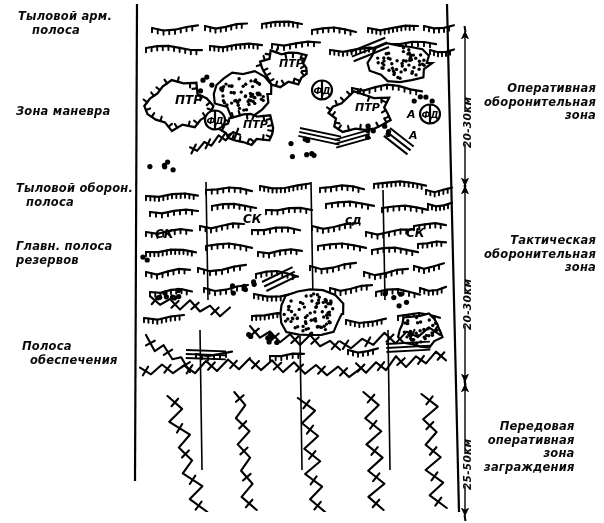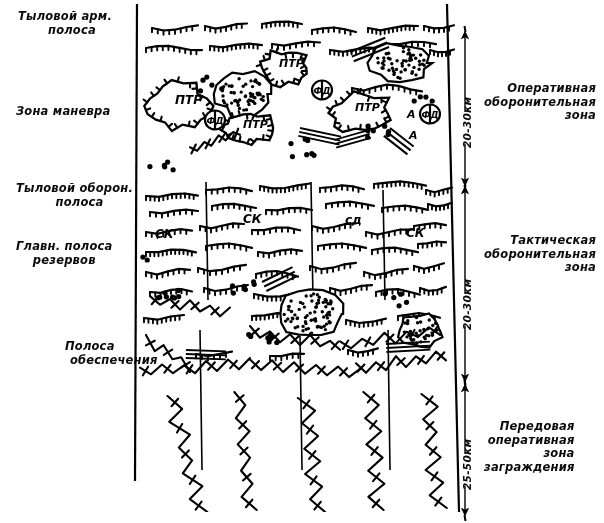--- a/index.html
+++ b/index.html
@@ -2,21 +2,21 @@
 <html><head>
 <meta charset="utf-8">
 <style>
   html,body{margin:0;padding:0;background:#fff;}
   body{width:604px;height:523px;overflow:hidden;
        font-family:"DejaVu Sans","Liberation Sans",sans-serif;color:#000;}
   #root{position:relative;width:604px;height:523px;background:#ffffff;}
 
   .lbl{position:absolute;font-style:italic;font-weight:bold;
        font-size:11.5px;line-height:13.5px;letter-spacing:.2px;color:#0a0a0a;}
-  .lbl-left{text-align:center;}
+  .lbl-left{text-align:left;}
   .lbl-right{text-align:right;}
 
   .vlbl{position:absolute;font-style:italic;font-weight:bold;font-size:10.5px;
         color:#0a0a0a;transform:rotate(-90deg);transform-origin:left top;
         white-space:nowrap;letter-spacing:.3px;}
 
   svg{position:absolute;left:0;top:0;}
   .mapsvg{pointer-events:none;}
   text.mapglyph{font-family:"DejaVu Sans","Liberation Sans",sans-serif;
         font-style:italic;font-weight:bold;fill:#000;}
@@ -37,21 +37,21 @@
       <div class="lbl lbl-left" style="left: 16px; top: 182px;">
         <div>Тыловой оборон.</div>
         <div style="padding-left: 10px;">полоса</div>
       </div>
       <div class="lbl lbl-left" style="left: 16px; top: 240px;">
         <div>Главн. полоса</div>
         <div>резервов</div>
       </div>
       <div class="lbl lbl-left" style="left: 22px; top: 340px;">
         <div>Полоса</div>
-        <div style="padding-left: 8px; margin-left: 40px;">обеспечения</div>
+        <div style="padding-left: 8px;">обеспечения</div>
       </div>
     </div>
 
   <div id="right-labels">
       <div class="lbl lbl-right" style="left: 484px; top: 82px;">
         <div>Оперативная</div>
         <div>оборонительная</div>
         <div>зона</div>
       </div>
       <div class="lbl lbl-right" style="left: 484px; top: 234px;">

